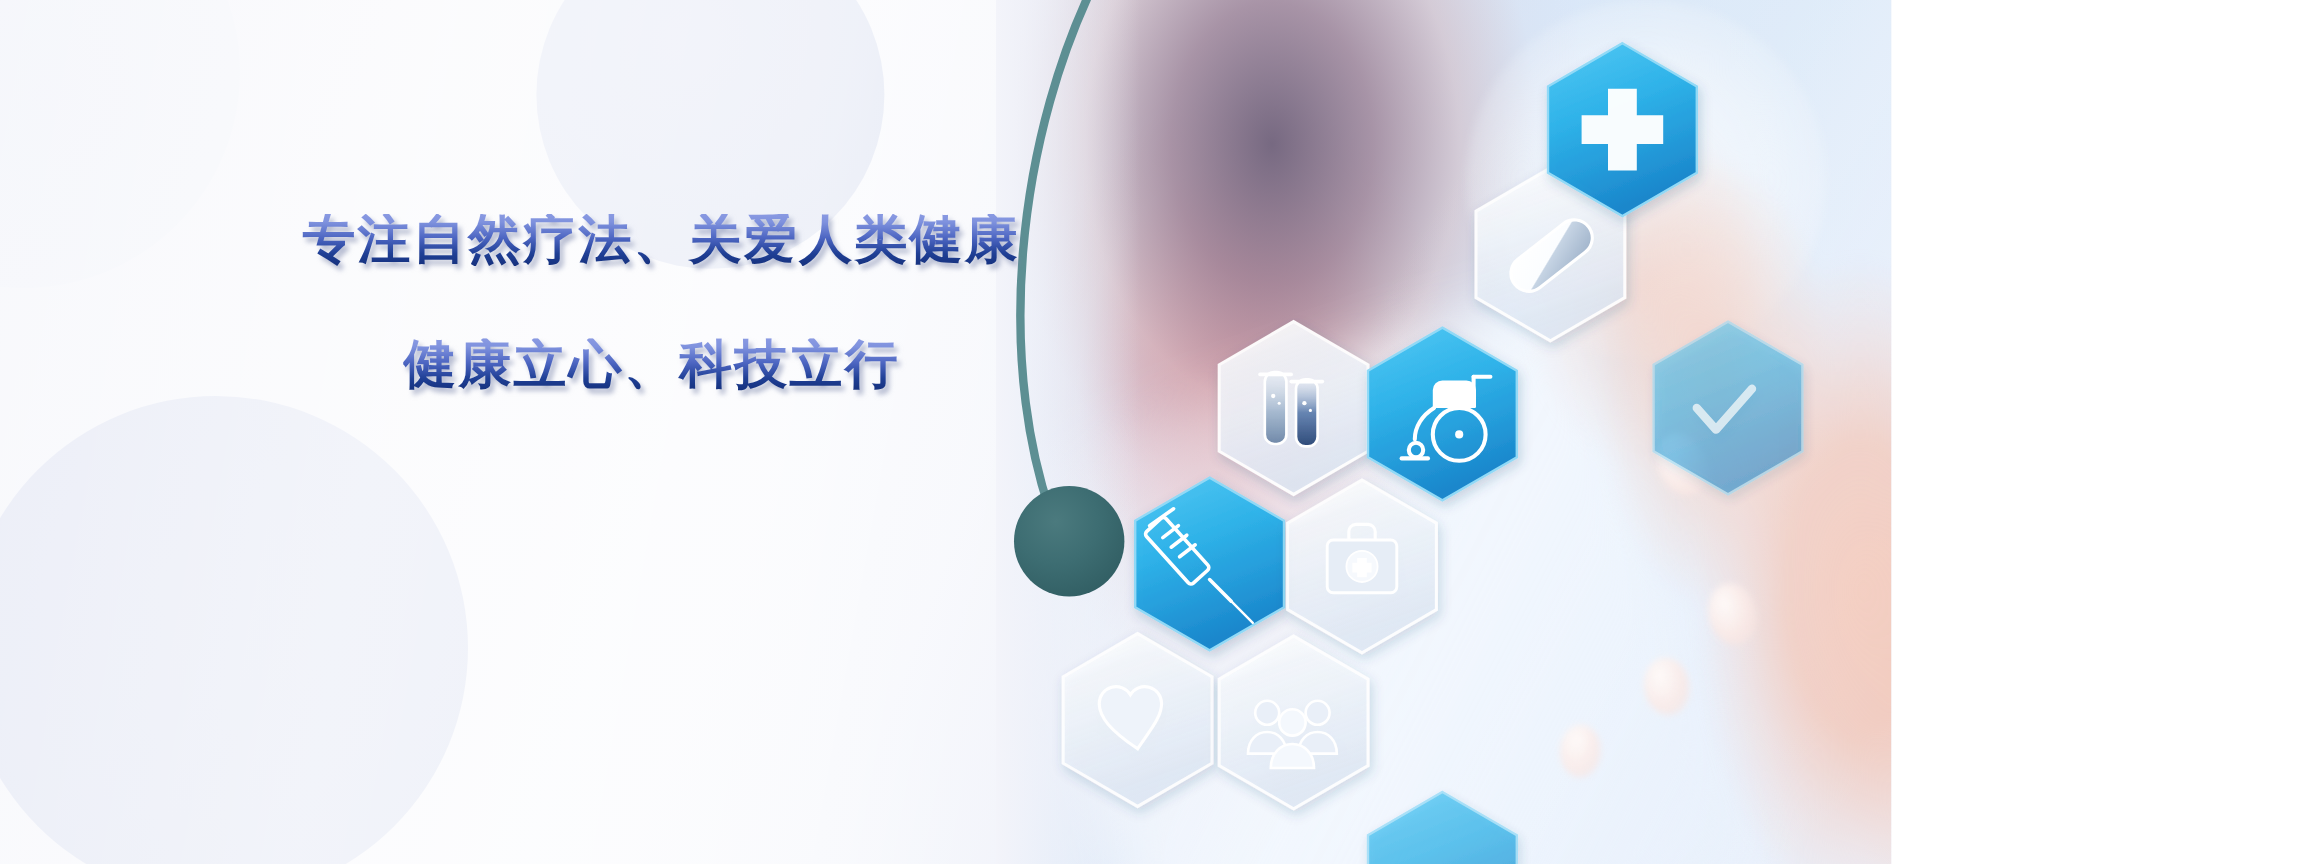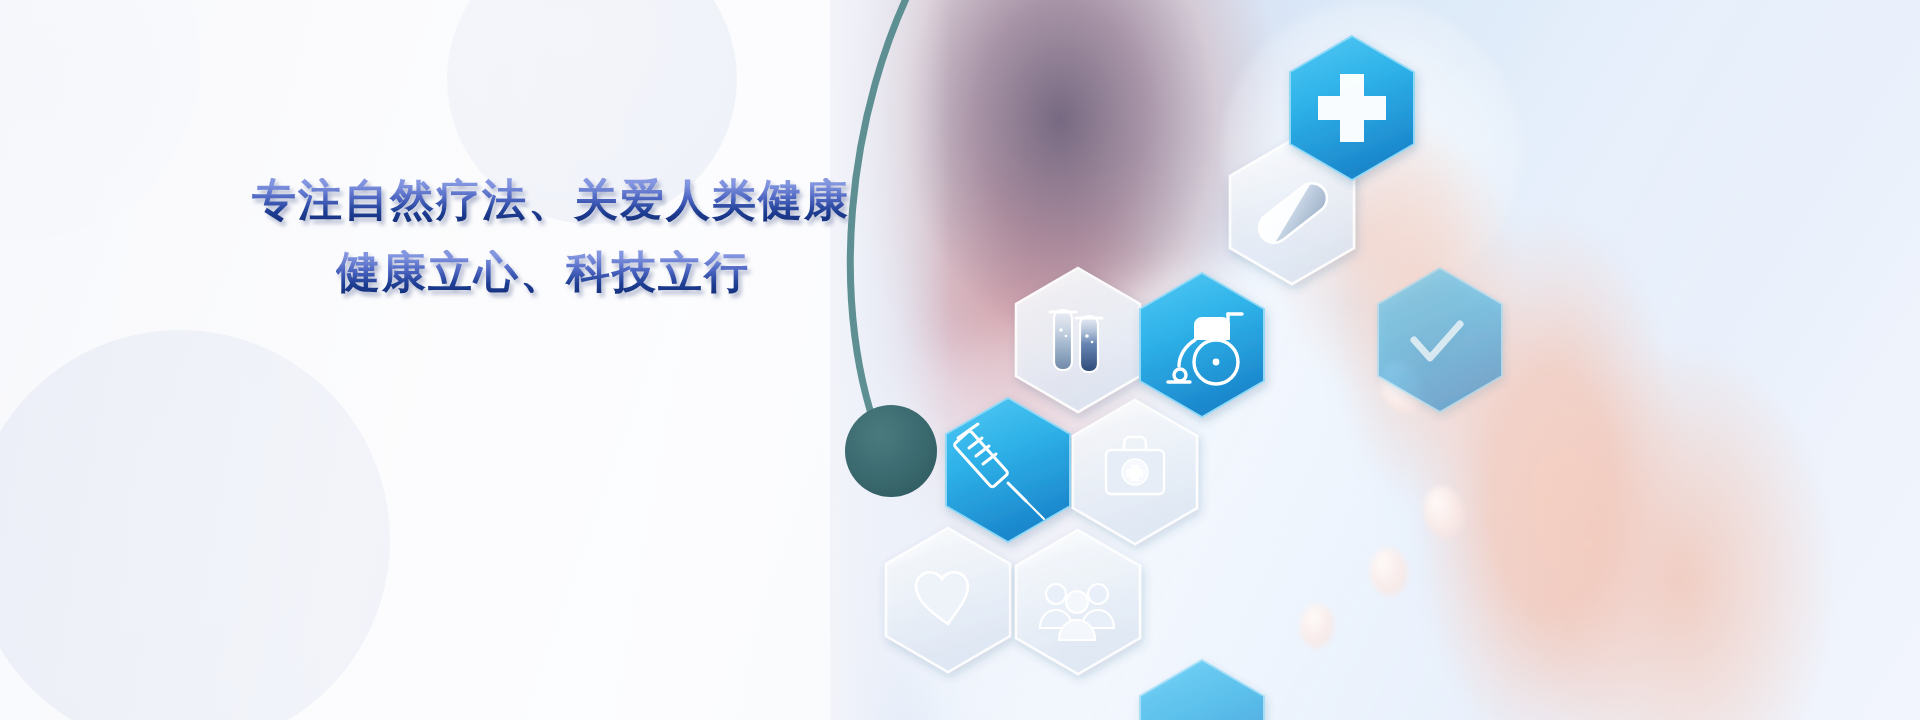--- a/index.html
+++ b/index.html
@@ -1,20 +1,20 @@
 <!DOCTYPE html>
 <html><head>
 <meta charset="utf-8">
 <style>
   html,body{margin:0;padding:0;background:#fff;}
   body{font-family:"DejaVu Sans","Liberation Sans",sans-serif;}
 
   #banner{
     position:relative;
-    width:1920px;height:720px;
+    width:1576px;height:720px;
     overflow:hidden;
     background:#f3f4fa;
   }
 
   
   .bg-base{
     position:absolute;inset:0;
     background:
       linear-gradient(110deg,#eef0f8 0%,#f2f3f9 18%,#f7f8fc 38%,#f3f5fb 52%,#eceff8 62%,#e6ecf7 72%,#dfe9f6 100%);
   }
@@ -57,21 +57,21 @@
     line-height:1;
     white-space:nowrap;
     background:linear-gradient(180deg,#8a9ae2 0%,#7f92de 16%,#4d66c2 46%,#1f3f95 76%,#15307c 100%);
     -webkit-background-clip:text;
     background-clip:text;
     color:transparent;
     -webkit-text-fill-color:transparent;
     filter:drop-shadow(3px 4px 2px rgba(120,132,170,.55));
   }
   .hl-1{ font-size:44px; }
-  .hl-2{ font-size:44px; margin-top:28px; margin-left:84px; }
+  .hl-2{ font-size:44px; margin-top:60px; margin-left:84px; }
 
   
   .photo{
     position:absolute;
     left:830px;top:0;width:1090px;height:720px;
     overflow:hidden;
     z-index:10;
   }
   .photo-bg{
     position:absolute;inset:0;

